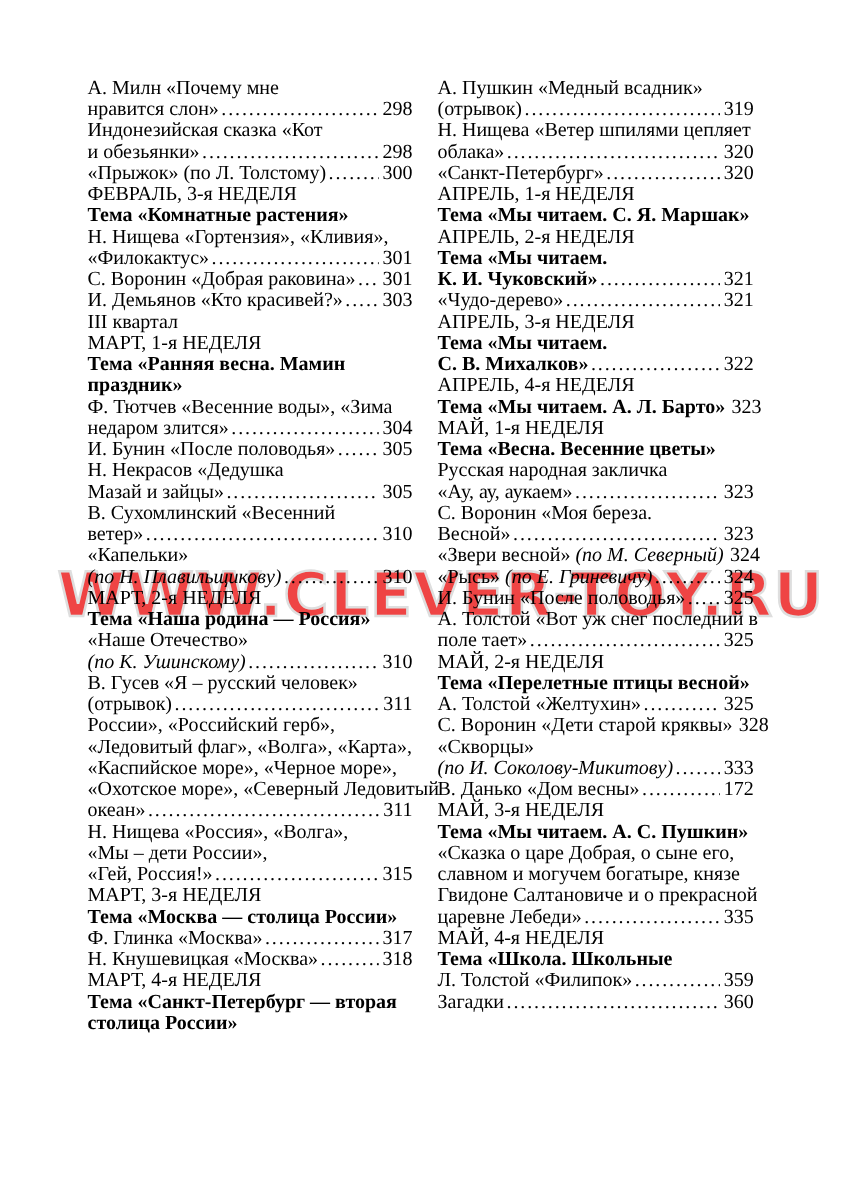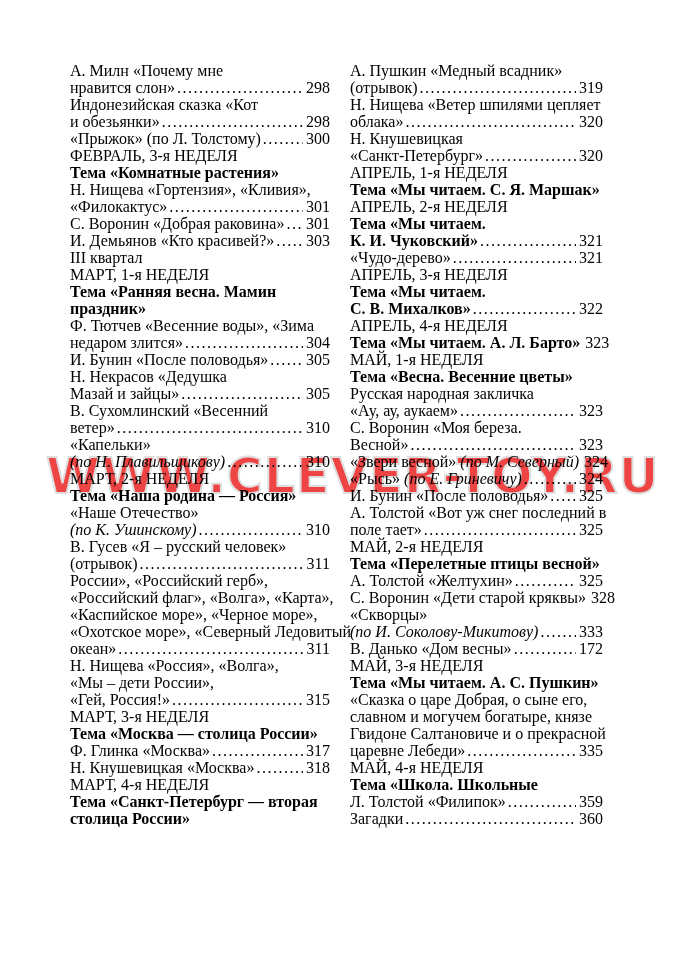--- a/index.html
+++ b/index.html
@@ -176,21 +176,21 @@
     </div>
     <div class="toc-row">
       <span class="toc-text"><span>(отрывок)</span></span>
       <span class="leader">......................................................................</span>
       <span class="pg">311</span>
     </div>
     <div class="toc-row">
       <span class="toc-text"><span>России», «Российский герб»,</span></span>
     </div>
     <div class="toc-row">
-      <span class="toc-text"><span>«Российский флаг», «Волга», «Карта»,</span></span>
+      <span class="toc-text"><span>«Ледовитый флаг», «Волга», «Карта»,</span></span>
     </div>
     <div class="toc-row">
       <span class="toc-text"><span>«Каспийское море», «Черное море»,</span></span>
     </div>
     <div class="toc-row">
       <span class="toc-text"><span>«Охотское море», «Северный Ледовитый</span></span>
     </div>
     <div class="toc-row">
       <span class="toc-text"><span>океан»</span></span>
       <span class="leader">......................................................................</span>
@@ -245,23 +245,20 @@
     </div>
     <div class="toc-row">
       <span class="toc-text"><span>Н. Нищева «Ветер шпилями цепляет</span></span>
     </div>
     <div class="toc-row">
       <span class="toc-text"><span>облака»</span></span>
       <span class="leader">......................................................................</span>
       <span class="pg">320</span>
     </div>
     <div class="toc-row">
-      <span class="toc-text"><span>Н. Кнушевицкая</span></span>
-    </div>
-    <div class="toc-row">
       <span class="toc-text"><span>«Санкт-Петербург»</span></span>
       <span class="leader">......................................................................</span>
       <span class="pg">320</span>
     </div>
     <div class="toc-row">
       <span class="toc-text"><span>АПРЕЛЬ, 1-я НЕДЕЛЯ</span></span>
     </div>
     <div class="toc-row">
       <span class="toc-text"><span class="seg-b">Тема «Мы читаем. С. Я. Маршак»</span></span>
     </div>

